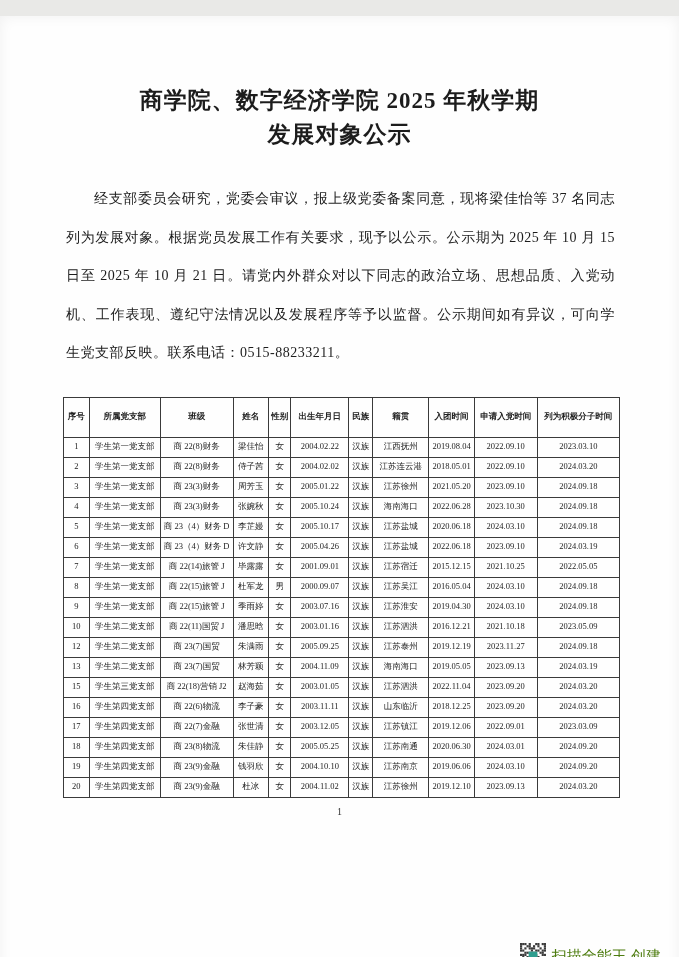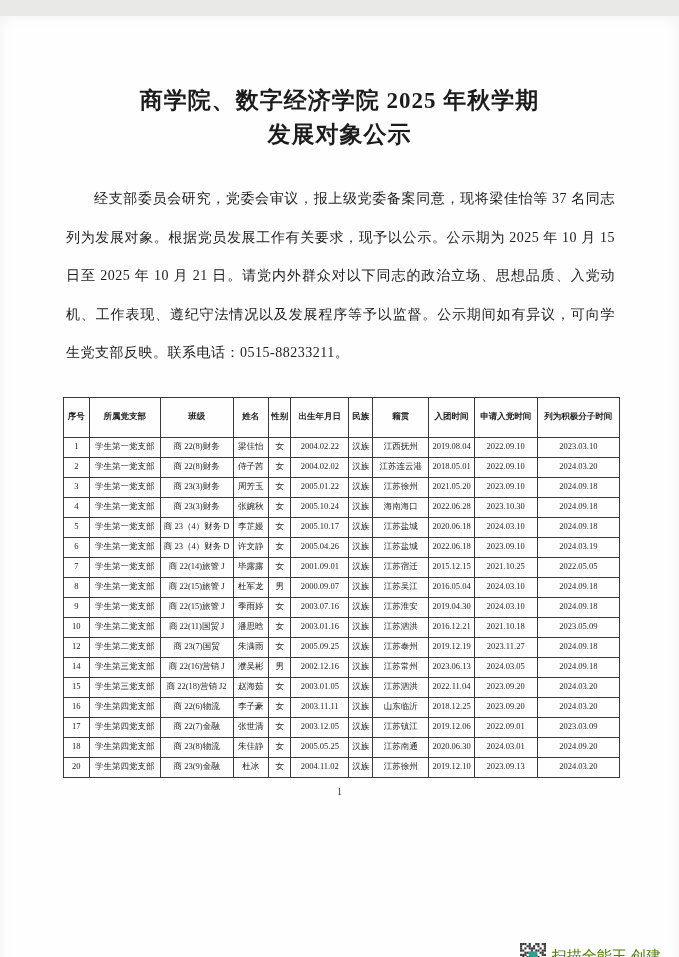--- a/index.html
+++ b/index.html
@@ -249,31 +249,31 @@
             <td>朱满雨</td>
             <td>女</td>
             <td>2005.09.25</td>
             <td>汉族</td>
             <td>江苏泰州</td>
             <td>2019.12.19</td>
             <td>2023.11.27</td>
             <td>2024.09.18</td>
           </tr>
           <tr>
-            <td>14</td>
-            <td>学生第三党支部</td>
-            <td>商 22(16)营销 J</td>
-            <td>濮吴彬</td>
-            <td>男</td>
-            <td>2002.12.16</td>
-            <td>汉族</td>
-            <td>江苏常州</td>
-            <td>2023.06.13</td>
-            <td>2024.03.05</td>
-            <td>2024.09.18</td>
+            <td>13</td>
+            <td>学生第二党支部</td>
+            <td>商 23(7)国贸</td>
+            <td>林芳颖</td>
+            <td>女</td>
+            <td>2004.11.09</td>
+            <td>汉族</td>
+            <td>海南海口</td>
+            <td>2019.05.05</td>
+            <td>2023.09.13</td>
+            <td>2024.03.19</td>
           </tr>
           <tr>
             <td>15</td>
             <td>学生第三党支部</td>
             <td>商 22(18)营销 J2</td>
             <td>赵海茹</td>
             <td>女</td>
             <td>2003.01.05</td>
             <td>汉族</td>
             <td>江苏泗洪</td>
@@ -311,20 +311,33 @@
             <td>18</td>
             <td>学生第四党支部</td>
             <td>商 23(8)物流</td>
             <td>朱佳静</td>
             <td>女</td>
             <td>2005.05.25</td>
             <td>汉族</td>
             <td>江苏南通</td>
             <td>2020.06.30</td>
             <td>2024.03.01</td>
+            <td>2024.09.20</td>
+          </tr>
+          <tr>
+            <td>19</td>
+            <td>学生第四党支部</td>
+            <td>商 23(9)金融</td>
+            <td>钱羽欣</td>
+            <td>女</td>
+            <td>2004.10.10</td>
+            <td>汉族</td>
+            <td>江苏南京</td>
+            <td>2019.06.06</td>
+            <td>2024.03.10</td>
             <td>2024.09.20</td>
           </tr>
           <tr>
             <td>20</td>
             <td>学生第四党支部</td>
             <td>商 23(9)金融</td>
             <td>杜冰</td>
             <td>女</td>
             <td>2004.11.02</td>
             <td>汉族</td>

